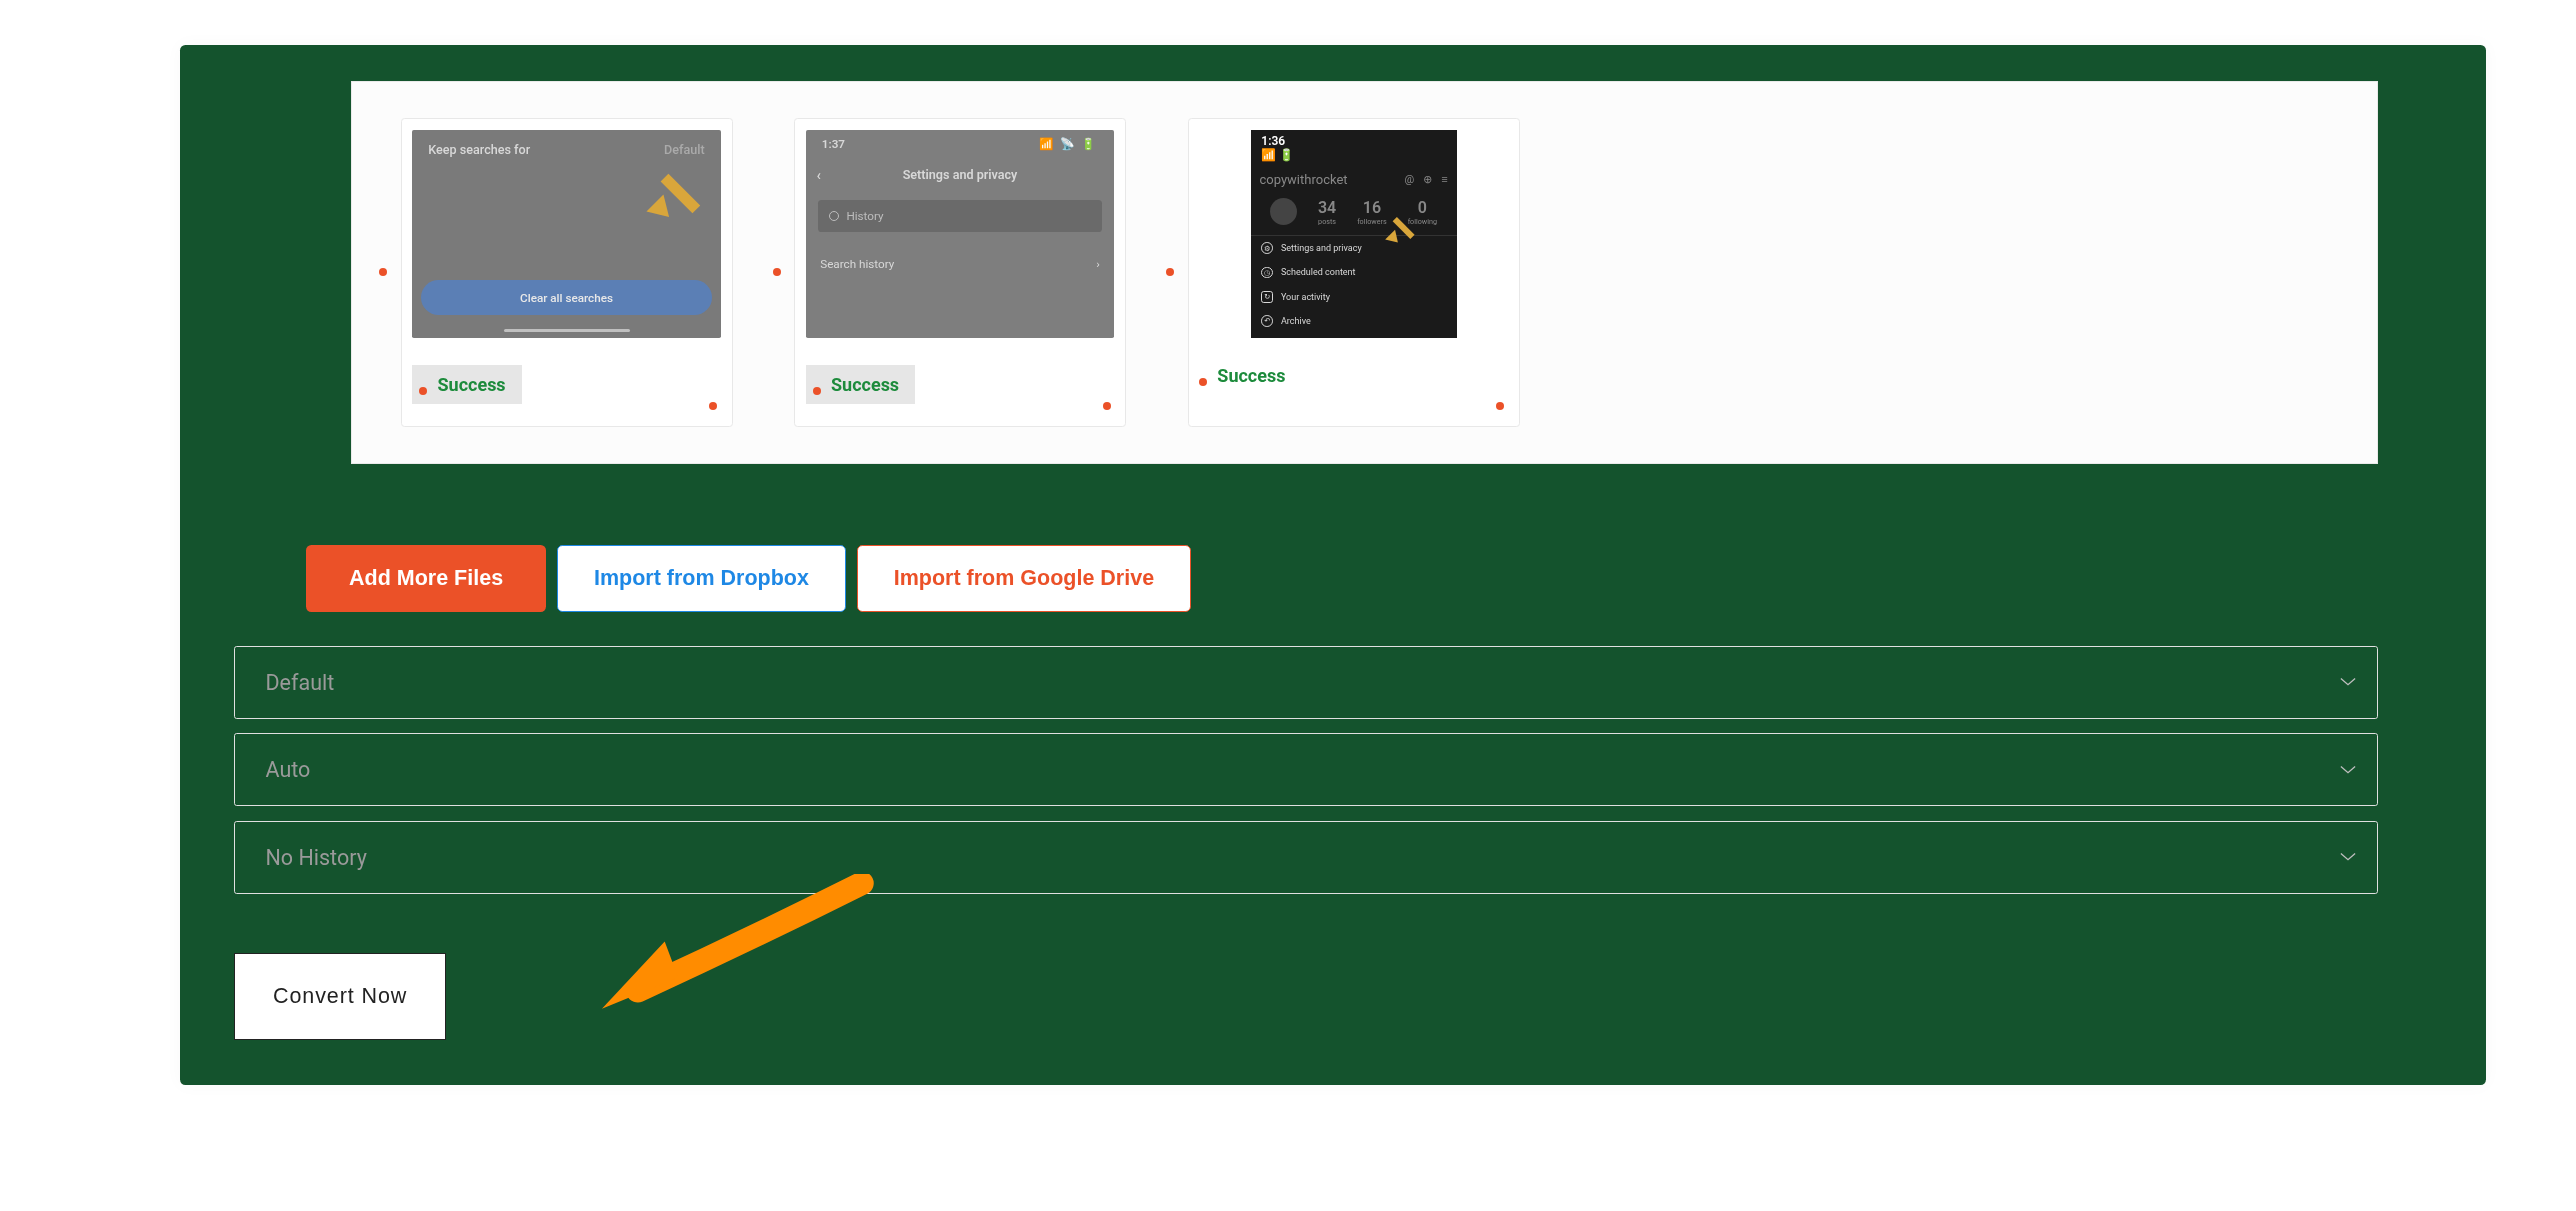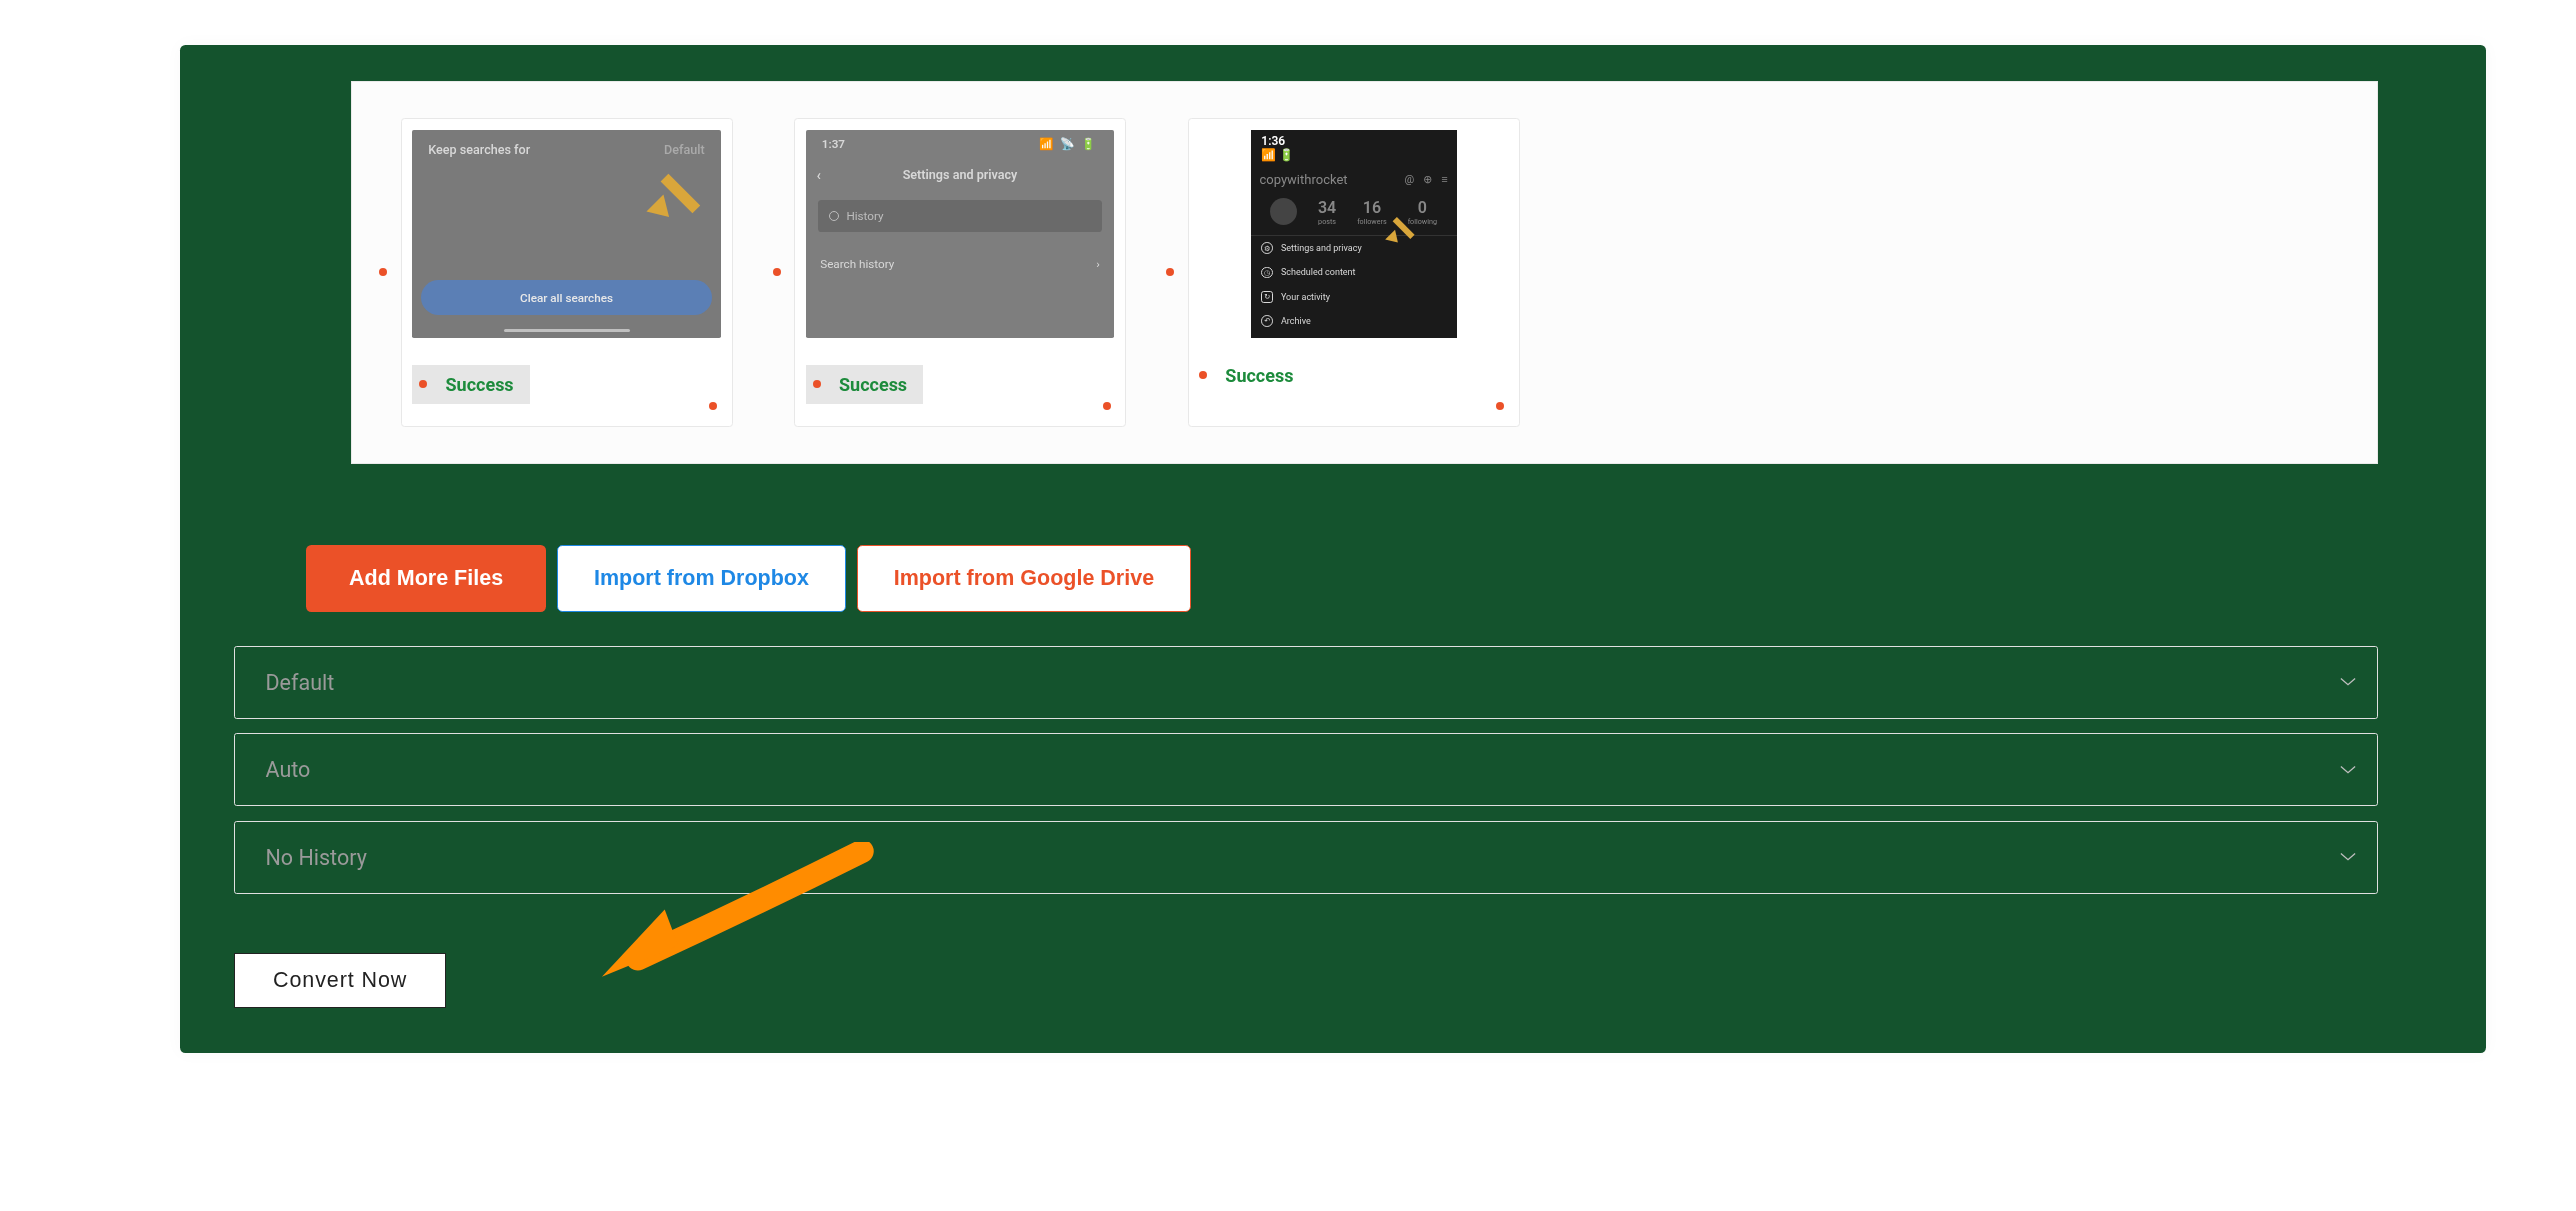--- a/index.html
+++ b/index.html
@@ -275,22 +275,22 @@
 }
 .success-row {
   display: flex;
   justify-content: space-between;
   align-items: flex-start;
   position: relative;
   min-height: 45px;
 }
 .success-badge {
   display: flex;
-  align-items: center;
-  gap: 18px;
+  align-items: flex-end;
+  gap: 10px;
 }
 .success-badge.with-bg {
   background: #e6e6e6;
   padding: 9px 16px 9px 7.2px;
 }
 .success-dot {
   width: 8px;
   height: 8px;
   border-radius: 50%;
   background: #EB5128;
@@ -353,21 +353,21 @@
   position: absolute;
   right: 21.5px;
   top: 50%;
   transform: translateY(-50%);
 }
 .chev svg { display: block; }
 .convert-btn {
   margin-top: 45px;
   border: 1.8px solid #222;
   background: #fff;
-  padding: 14px 38px;
+  padding: 30px 38px;
   font-size: 21.5px;
   font-weight: 500;
   letter-spacing: 0.9px;
   cursor: pointer;
   color: #222;
 }
 .big-arrow {
   position: absolute;
   bottom: 0px;
   left: 341px;

